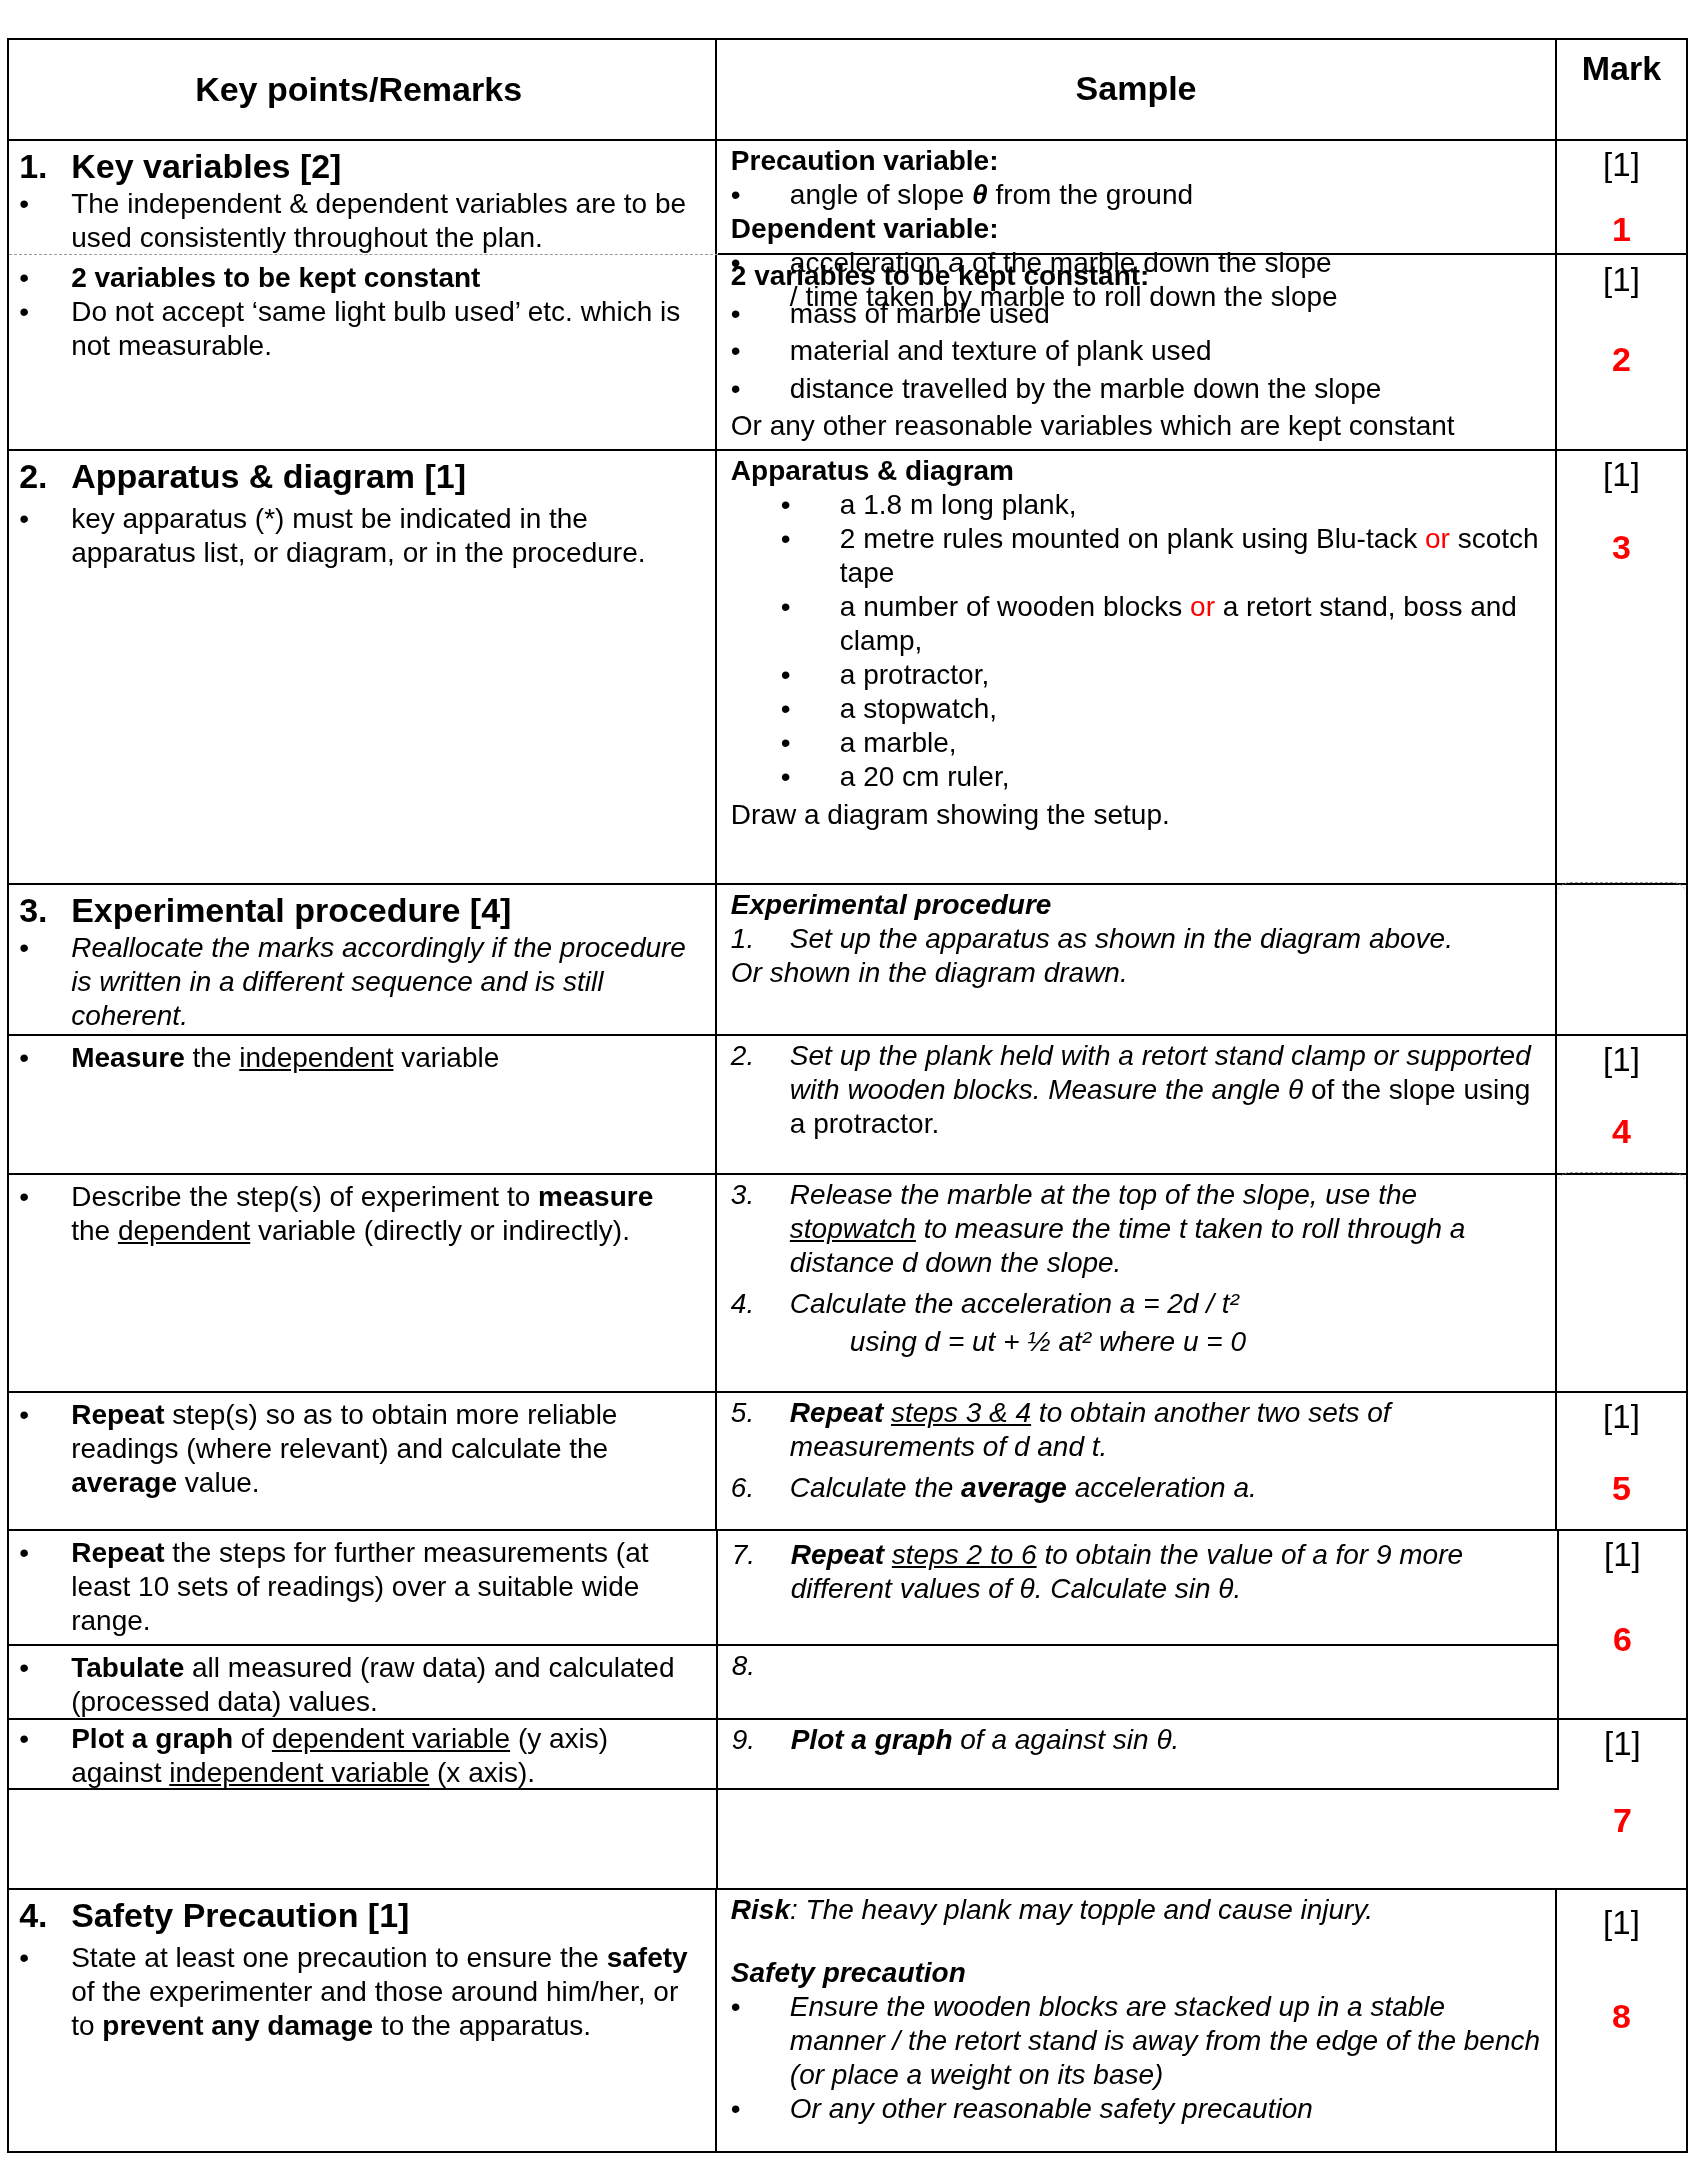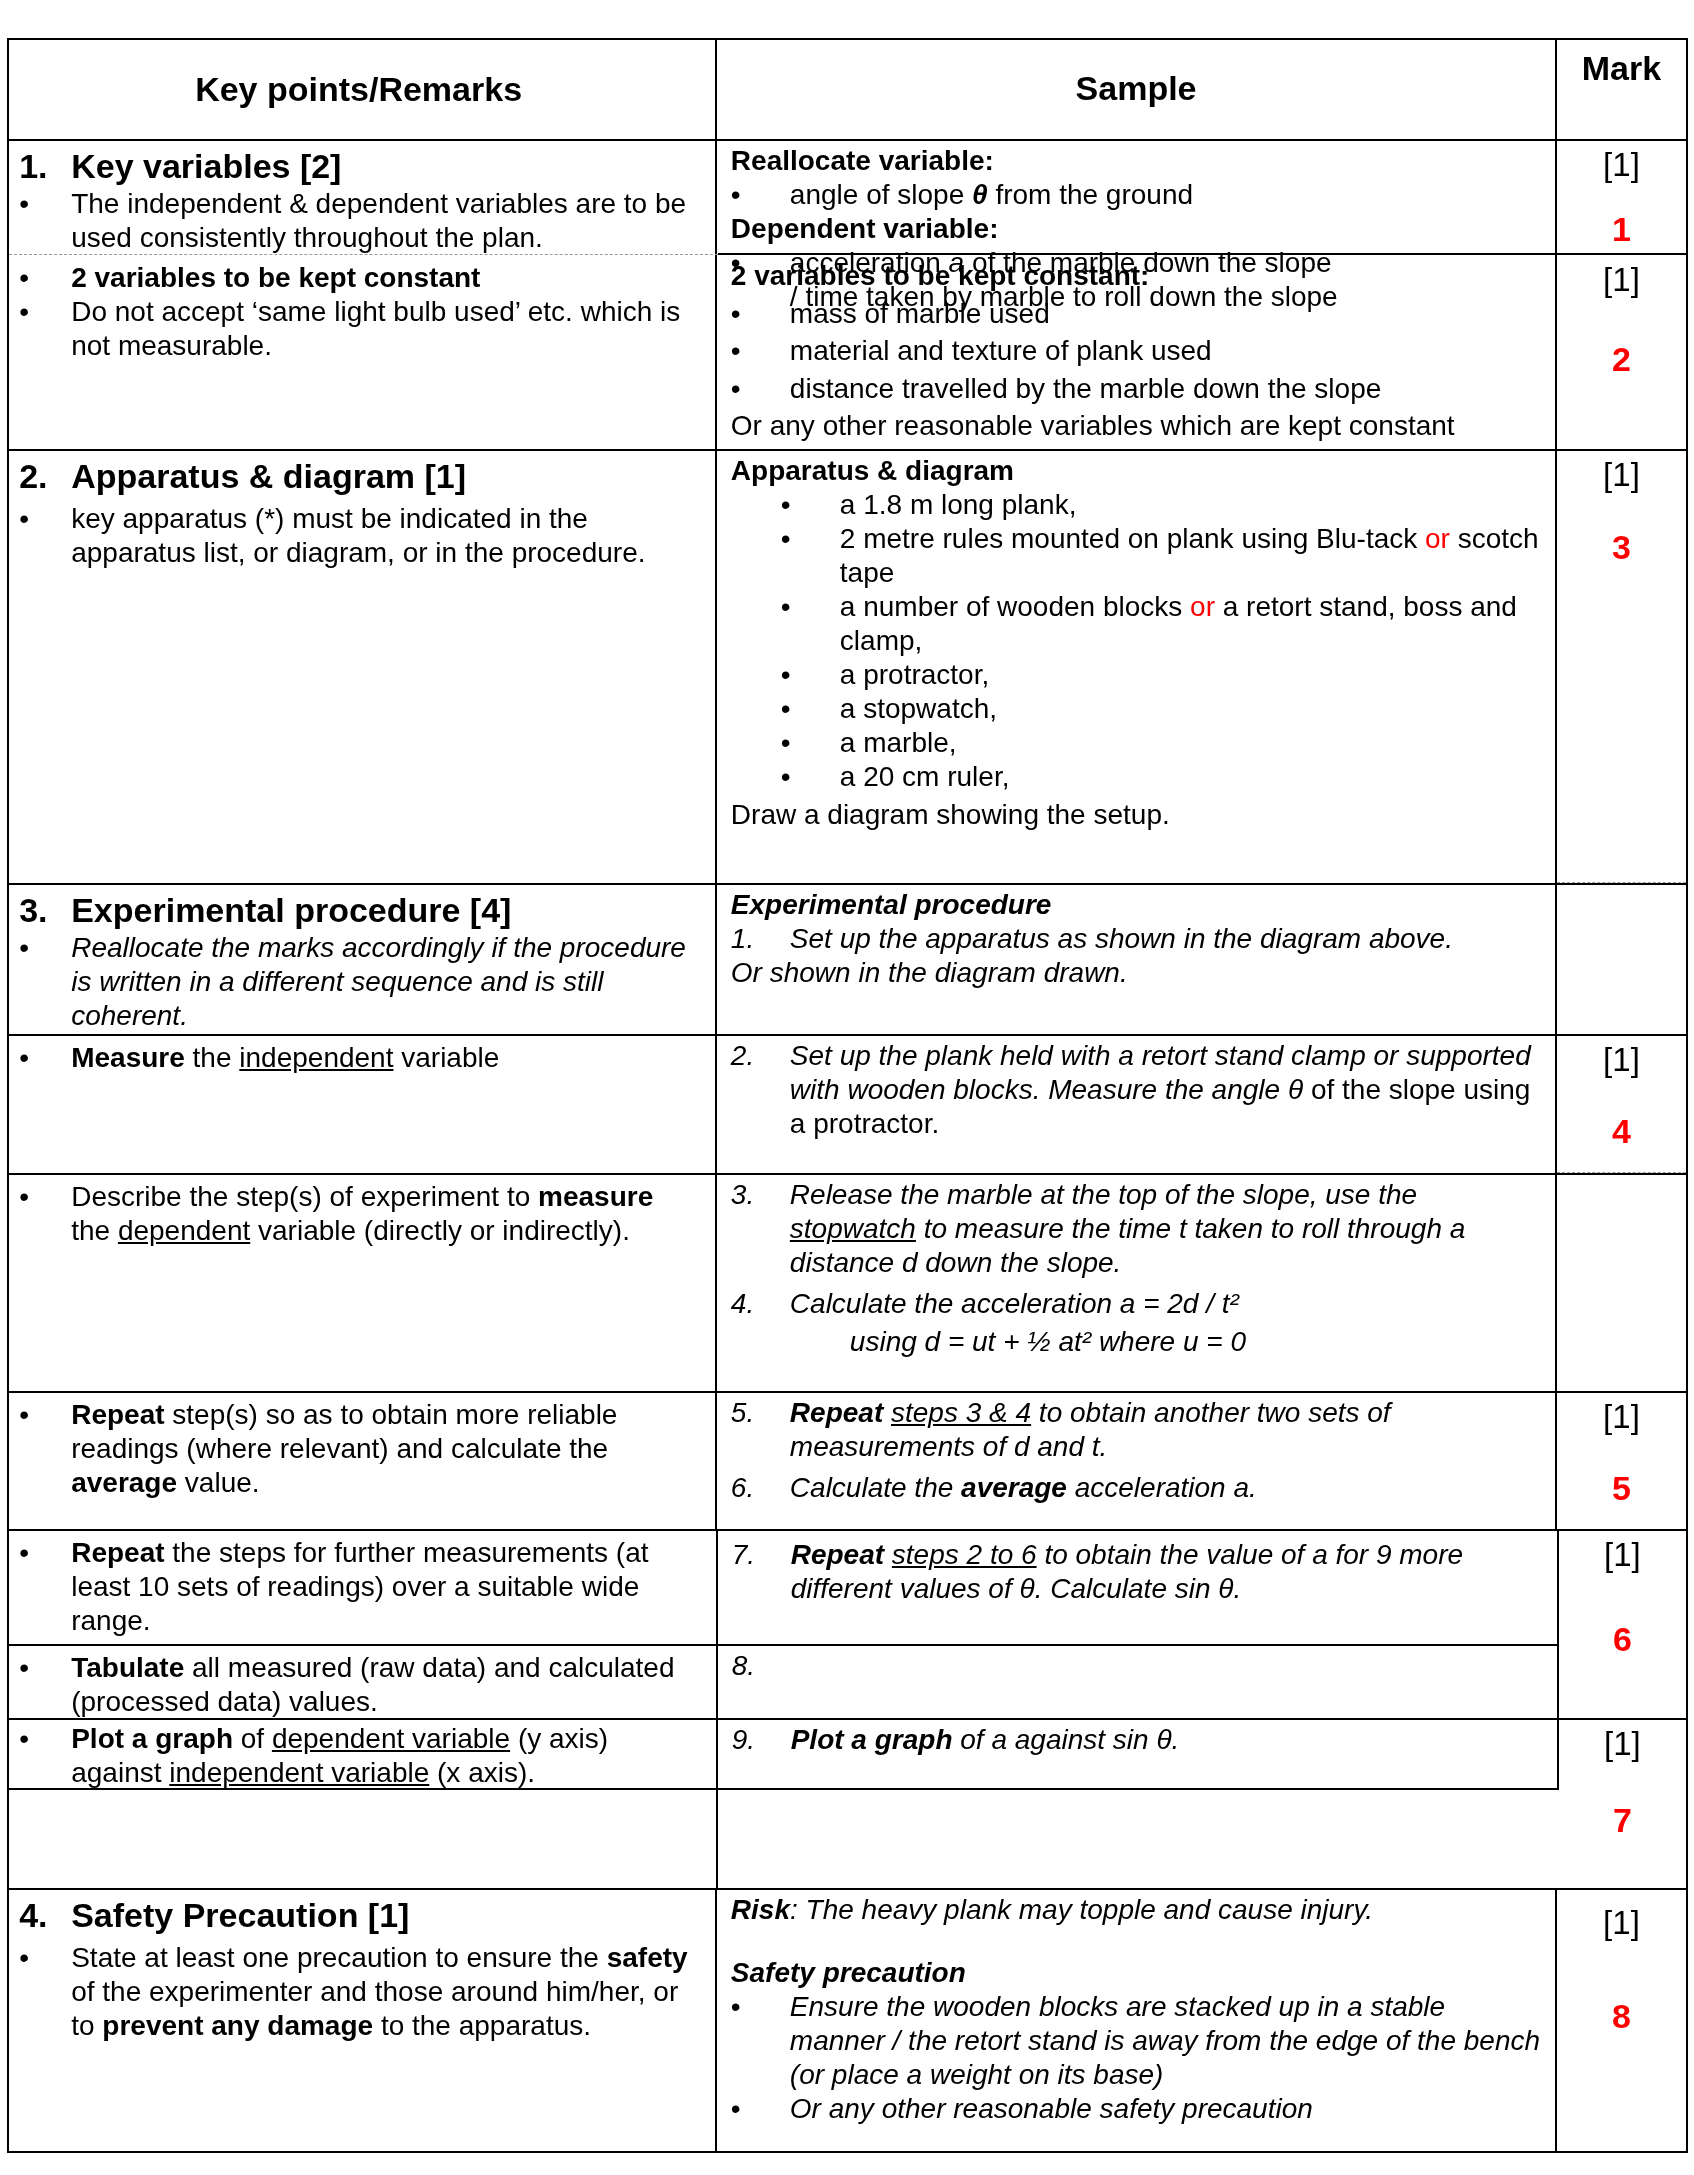--- a/index.html
+++ b/index.html
@@ -5,21 +5,21 @@
   html, body { margin: 0; padding: 0; background: #ffffff; }
   body { width: 1695px; height: 2175px; position: relative; font-family: "Liberation Sans", sans-serif; color: #000; }
   .tbl { position: absolute; left: 6.9px; top: 38px; width: 1681px; border: 2.6px solid #000; box-sizing: border-box; }
   .row { position: relative; display: flex; border-top: 2.6px solid #000; box-sizing: border-box; justify-content: center; }
   .row.first { border-top: none; }
   .row.dash-left { border-top: none; }
   .row.dash-left::before { content: ""; position: absolute; left: 0; top: -1.7px; width: 709px; border-top: 1.7px dashed #999; }
   .row.dash-left::after { content: ""; position: absolute; left: 709px; top: -2.6px; width: 970px; border-top: 2.6px solid #000; }
   .c1 { width: 709px; border-right: 2.6px solid #000; box-sizing: border-box; padding: 5.2px 17px 6.9px 10.3px; font-size: 28px; line-height: 34px; }
   .c2 { width: 841px; border-right: 2.6px solid #000; box-sizing: border-box; padding: 3.4px 13.8px 6.9px 13.8px; font-size: 28px; line-height: 34px; }
-  .c3 { width: 129px; box-sizing: border-box; text-align: center; font-size: 33px; line-height: 38px; position: relative; }
+  .c3 { width: 129px; box-sizing: border-box; text-align: center; font-size: 33px; line-height: 38px; position: relative; border-radius: 13px; }
   .hdr { font-weight: bold; font-size: 34px; text-align: center; display: flex; align-items: center; justify-content: center; height: 99px; }
   .hdr.mark { align-items: flex-start; padding-top: 8.6px; font-size: 34px; }
   .sec { font-weight: bold; font-size: 34px; line-height: 41px; display: flex; }
   .sec .n { width: 52px; flex: none; }
   .bl { display: flex; }
   .bl .b { width: 52px; flex: none; }
   .ib { display: flex; }
   .ib .b { width: 59px; flex: none; }
   .ib2 { display: flex; padding-left: 50px; }
   .ib2 .b { width: 59px; flex: none; }
@@ -49,21 +49,21 @@
       <div class="sec">
           <span class="n">1.</span>
           <span>Key variables [2]</span>
         </div>
       <div class="bl">
           <span class="b">•</span>
           <span>The independent &amp; dependent variables are to be used consistently throughout the plan.</span>
         </div>
     </div>
     <div class="c2">
-      <div class="bd">Reallocate variable:</div>
+      <div class="bd">Precaution variable:</div>
       <div class="ib">
           <span class="b">•</span>
           <span><span>angle of slope </span><span class="it bd">θ</span><span> from the ground</span></span>
         </div>
       <div class="bd">Dependent variable:</div>
       <div class="ib">
           <span class="b">•</span>
           <span><span>acceleration </span><span class="it">a</span><span> of the marble down the slope</span><br><span>/ time taken by marble to roll down the slope</span></span>
         </div>
     </div>

